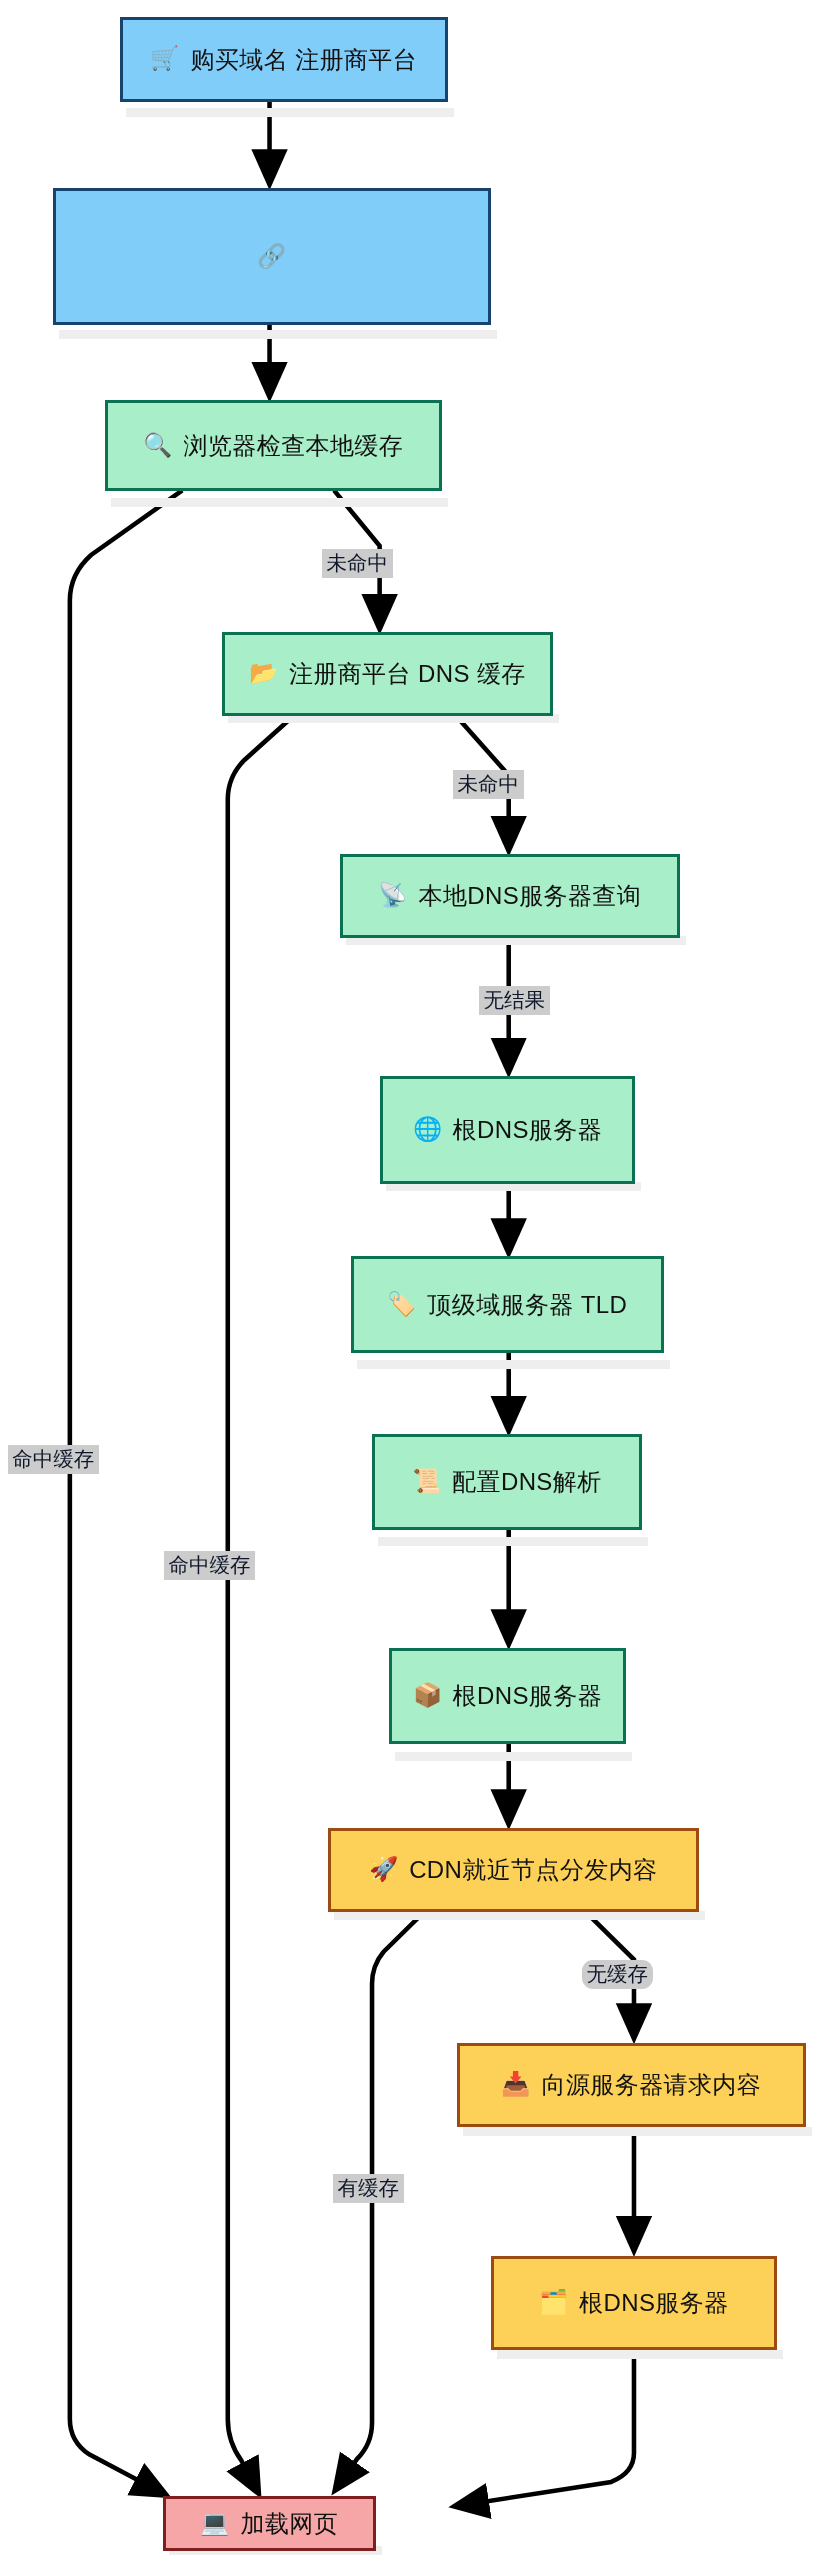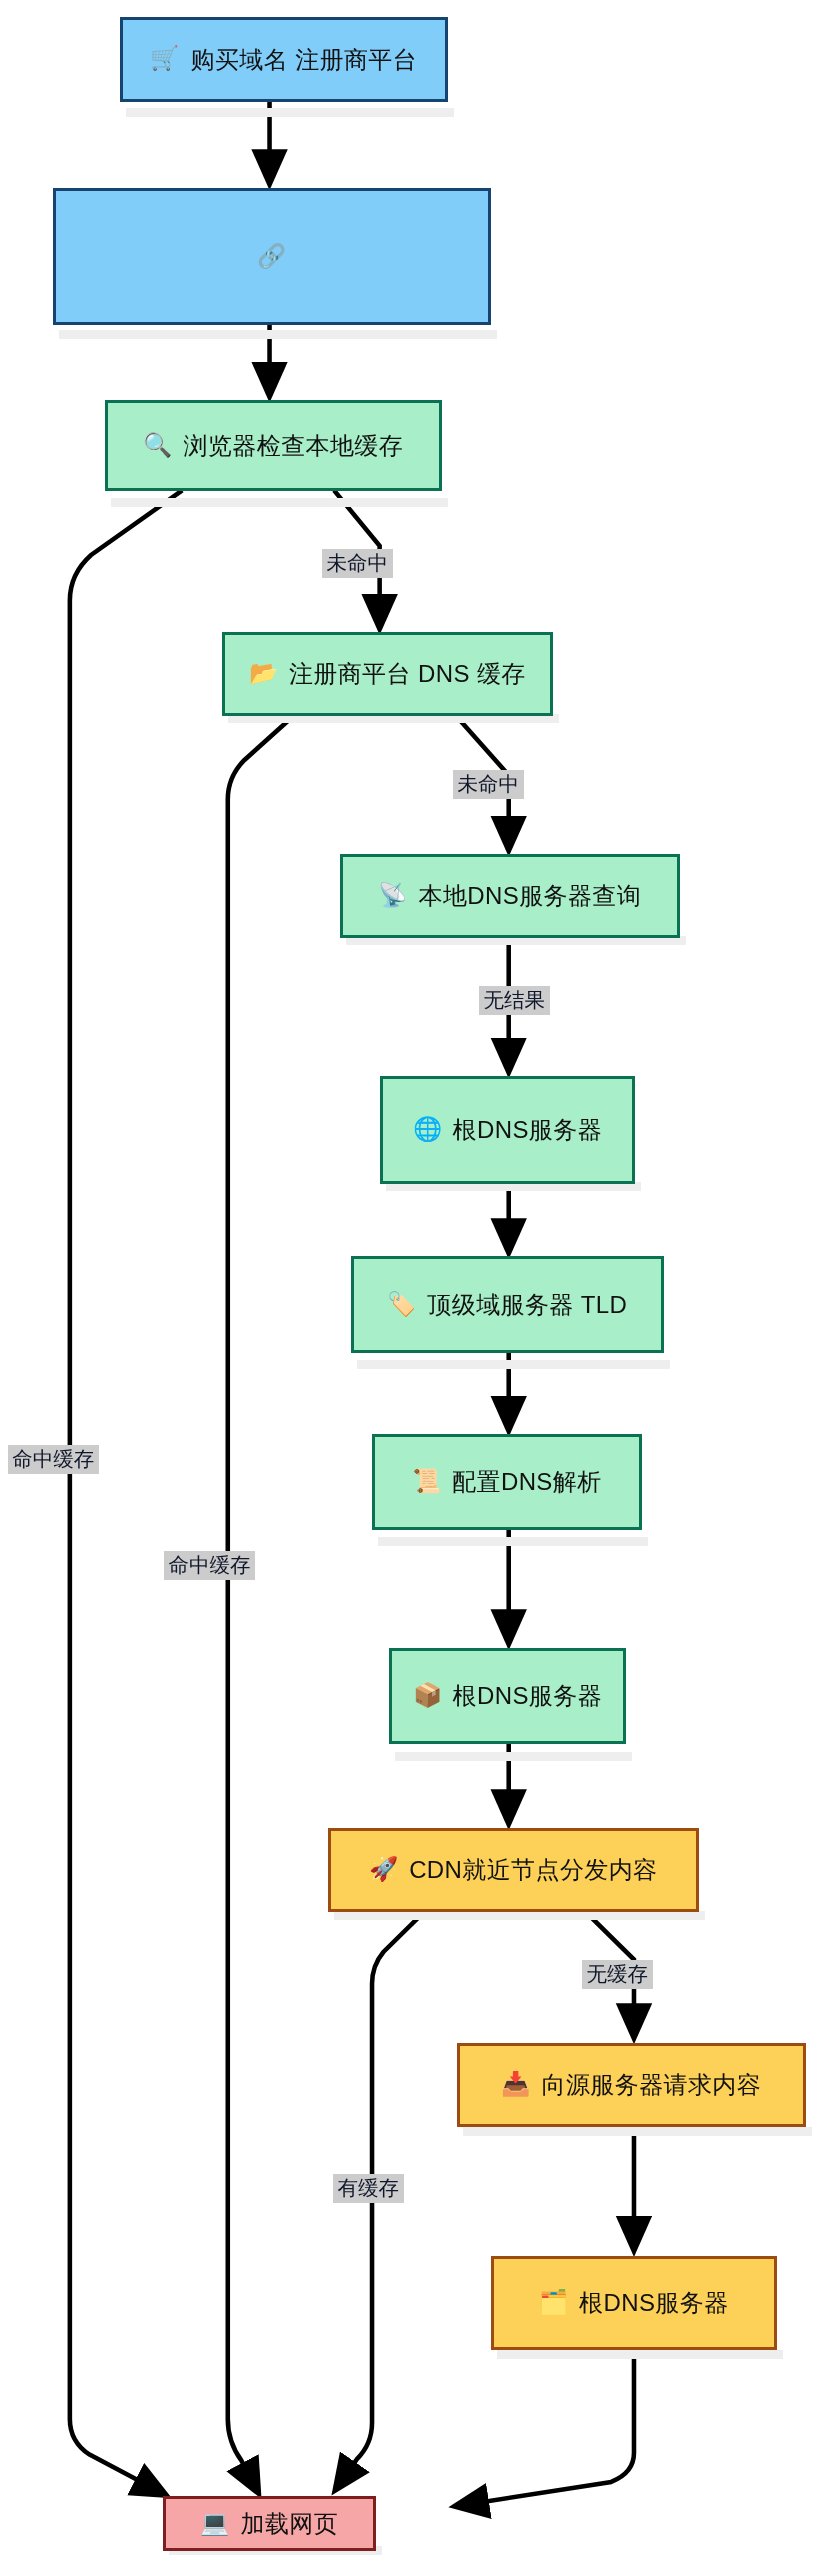--- a/index.html
+++ b/index.html
@@ -229,18 +229,18 @@
   <div class="edge-label" style="left:322px; top:549px;">未命中</div>
 
   <div class="edge-label" style="left:453px; top:770px;">未命中</div>
 
   <div class="edge-label" style="left:479px; top:986px;">无结果</div>
 
   <div class="edge-label" style="left:7.6px; top:1445px;">命中缓存</div>
 
   <div class="edge-label" style="left:164px; top:1551px;">命中缓存</div>
 
-  <div class="edge-label" style="left:582px; top:1960px;">无缓存</div>
+  <div class="edge-label" style="left:582px; top:1960px;border-radius:11px;">无缓存</div>
 
   <div class="edge-label" style="left:333px; top:2174px;">有缓存</div>
 
 </div>
 
 
 </body></html>

